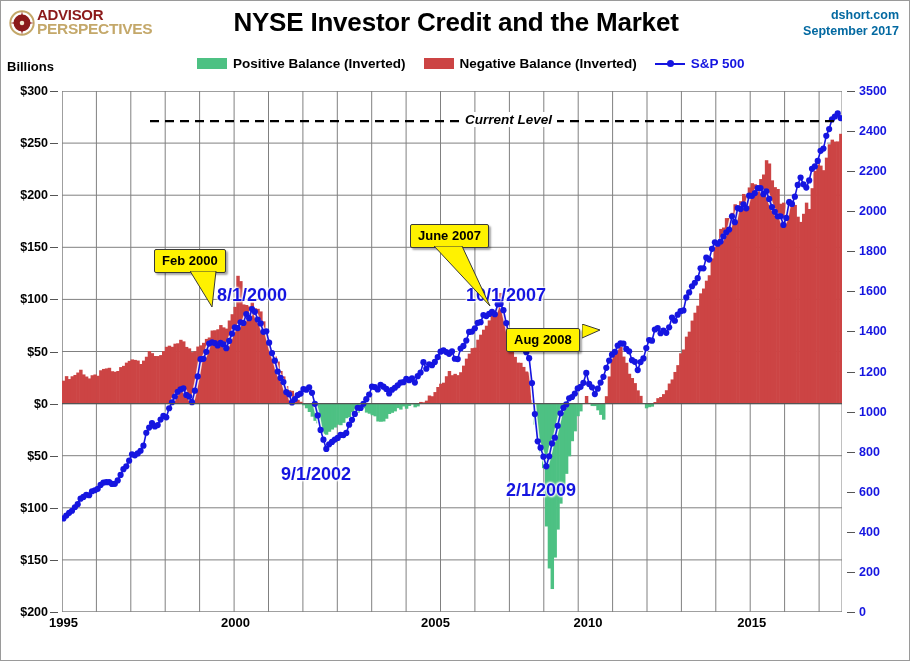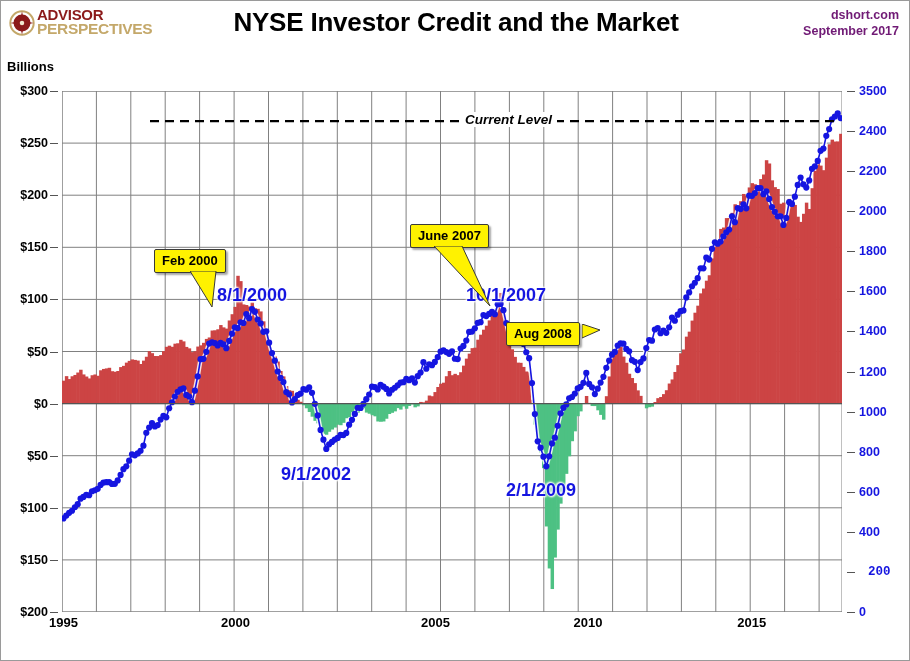--- a/index.html
+++ b/index.html
@@ -25,21 +25,21 @@
   .logo-l1{font-size:15px;font-weight:bold;color:#8B1A1A;letter-spacing:-0.3px;}
   .logo-l2{font-size:15.5px;font-weight:bold;color:#C4A86A;letter-spacing:-0.3px;margin-top:-1px;}
 
   #chart-title{
     position:absolute;left:0;top:6px;width:910px;text-align:center;
     font-size:26px;font-weight:bold;color:#000;
     letter-spacing:-0.2px;
   }
   #source-block{
     position:absolute;right:10px;top:6px;text-align:right;
-    font-size:12.5px;font-weight:bold;color:#701a75;line-height:1.3;
+    font-size:12.5px;font-weight:bold;color:#0369a1;line-height:1.3;
   }
 
   
   #unit-label{
     position:absolute;left:6px;top:58px;
     font-size:13px;font-weight:bold;color:#000;
   }
 
   
   #legend{
@@ -129,20 +129,37 @@
     </div>
   </div>
 
   <div id="source-block">
     <div>dshort.com</div>
     <div>September 2017</div>
   </div>
 
   <div id="unit-label">Billions</div>
 
+  <div id="legend">
+    <div class="lg-item">
+      <span class="lg-swatch" style="background:#4DC183;"></span>
+      <span>Positive Balance (Inverted)</span>
+    </div>
+    <div class="lg-item">
+      <span class="lg-swatch" style="background:#CC4444;"></span>
+      <span>Negative Balance (Inverted)</span>
+    </div>
+    <div class="lg-item">
+      <span class="lg-line">
+          <span class="ln"></span>
+          <span class="dt"></span>
+        </span>
+      <span class="lg-sp">S&amp;P 500</span>
+    </div>
+  </div>
 
   <div id="yaxis-left">
       <div class="ylab pos" style="top: 0px; right: 10px;">$300</div>
       <div style="position: absolute; right: 0px; width: 8px; height: 1px; background: rgb(85, 85, 85); top: 0px;"></div>
       <div class="ylab pos" style="top: 52.1px; right: 10px;">$250</div>
       <div style="position: absolute; right: 0px; width: 8px; height: 1px; background: rgb(85, 85, 85); top: 52.1px;"></div>
       <div class="ylab pos" style="top: 104.2px; right: 10px;">$200</div>
       <div style="position: absolute; right: 0px; width: 8px; height: 1px; background: rgb(85, 85, 85); top: 104.2px;"></div>
       <div class="ylab pos" style="top: 156.3px; right: 10px;">$150</div>
       <div style="position: absolute; right: 0px; width: 8px; height: 1px; background: rgb(85, 85, 85); top: 156.3px;"></div>
@@ -158,21 +175,21 @@
       <div style="position: absolute; right: 0px; width: 8px; height: 1px; background: rgb(85, 85, 85); top: 416.8px;"></div>
       <div class="ylab neg" style="top: 468.9px; right: 10px;">$150</div>
       <div style="position: absolute; right: 0px; width: 8px; height: 1px; background: rgb(85, 85, 85); top: 468.9px;"></div>
       <div class="ylab neg" style="top: 521px; right: 10px;">$200</div>
       <div style="position: absolute; right: 0px; width: 8px; height: 1px; background: rgb(85, 85, 85); top: 521px;"></div>
     </div>
 
   <div id="yaxis-right">
       <div class="yrlab" style="top: 521px; left: 12px;">0</div>
       <div style="position: absolute; left: 0px; width: 8px; height: 1px; background: rgb(85, 85, 85); top: 521px;"></div>
-      <div class="yrlab" style="top: 480.923px; left: 21px; font-family: Liberation Mono, monospace;">200</div>
+      <div class="yrlab" style="top: 480.923px; left: 12px;">200</div>
       <div style="position: absolute; left: 0px; width: 8px; height: 1px; background: rgb(85, 85, 85); top: 480.923px;"></div>
       <div class="yrlab" style="top: 440.846px; left: 12px;">400</div>
       <div style="position: absolute; left: 0px; width: 8px; height: 1px; background: rgb(85, 85, 85); top: 440.846px;"></div>
       <div class="yrlab" style="top: 400.769px; left: 12px;">600</div>
       <div style="position: absolute; left: 0px; width: 8px; height: 1px; background: rgb(85, 85, 85); top: 400.769px;"></div>
       <div class="yrlab" style="top: 360.692px; left: 12px;">800</div>
       <div style="position: absolute; left: 0px; width: 8px; height: 1px; background: rgb(85, 85, 85); top: 360.692px;"></div>
       <div class="yrlab" style="top: 320.615px; left: 12px;">1000</div>
       <div style="position: absolute; left: 0px; width: 8px; height: 1px; background: rgb(85, 85, 85); top: 320.615px;"></div>
       <div class="yrlab" style="top: 280.538px; left: 12px;">1200</div>
@@ -788,21 +805,21 @@
         </g>
       <g id="cl-g">
           <line x1="88" y1="30.1" x2="775" y2="30.1" stroke="#000000" stroke-width="2.2" stroke-dasharray="9,6"></line>
         </g>
     </svg>
 
     <div id="current-level-text" style="left: 398px; top: 21.0577px;">Current Level</div>
 
     <div class="callout" style="left:92px;top:158px;">Feb 2000</div>
     <div class="callout" style="left:348px;top:133px;">June 2007</div>
-    <div class="callout" style="left:444px;top:231px;">Aug 2008</div>
+    <div class="callout" style="left:444px;top:237px;">Aug 2008</div>
 
     <div class="datelab" style="left:155px;top:194px;">8/1/2000</div>
     <div class="datelab" style="left:219px;top:373px;">9/1/2002</div>
     <div class="datelab" style="left:404px;top:194px;">10/1/2007</div>
     <div class="datelab" style="left:444px;top:389px;">2/1/2009</div>
   <svg width="200" height="140" style="position: absolute; left: 128px; top: 180px; pointer-events: none;">
         <polygon points="0,0 26,0 22,36" fill="#FFF200" stroke="#3a3a3a" stroke-width="1"></polygon>
       </svg>
       <svg width="200" height="140" style="position: absolute; left: 372px; top: 155px; pointer-events: none;">
         <polygon points="0,0 28,0 56,60" fill="#FFF200" stroke="#3a3a3a" stroke-width="1"></polygon>

